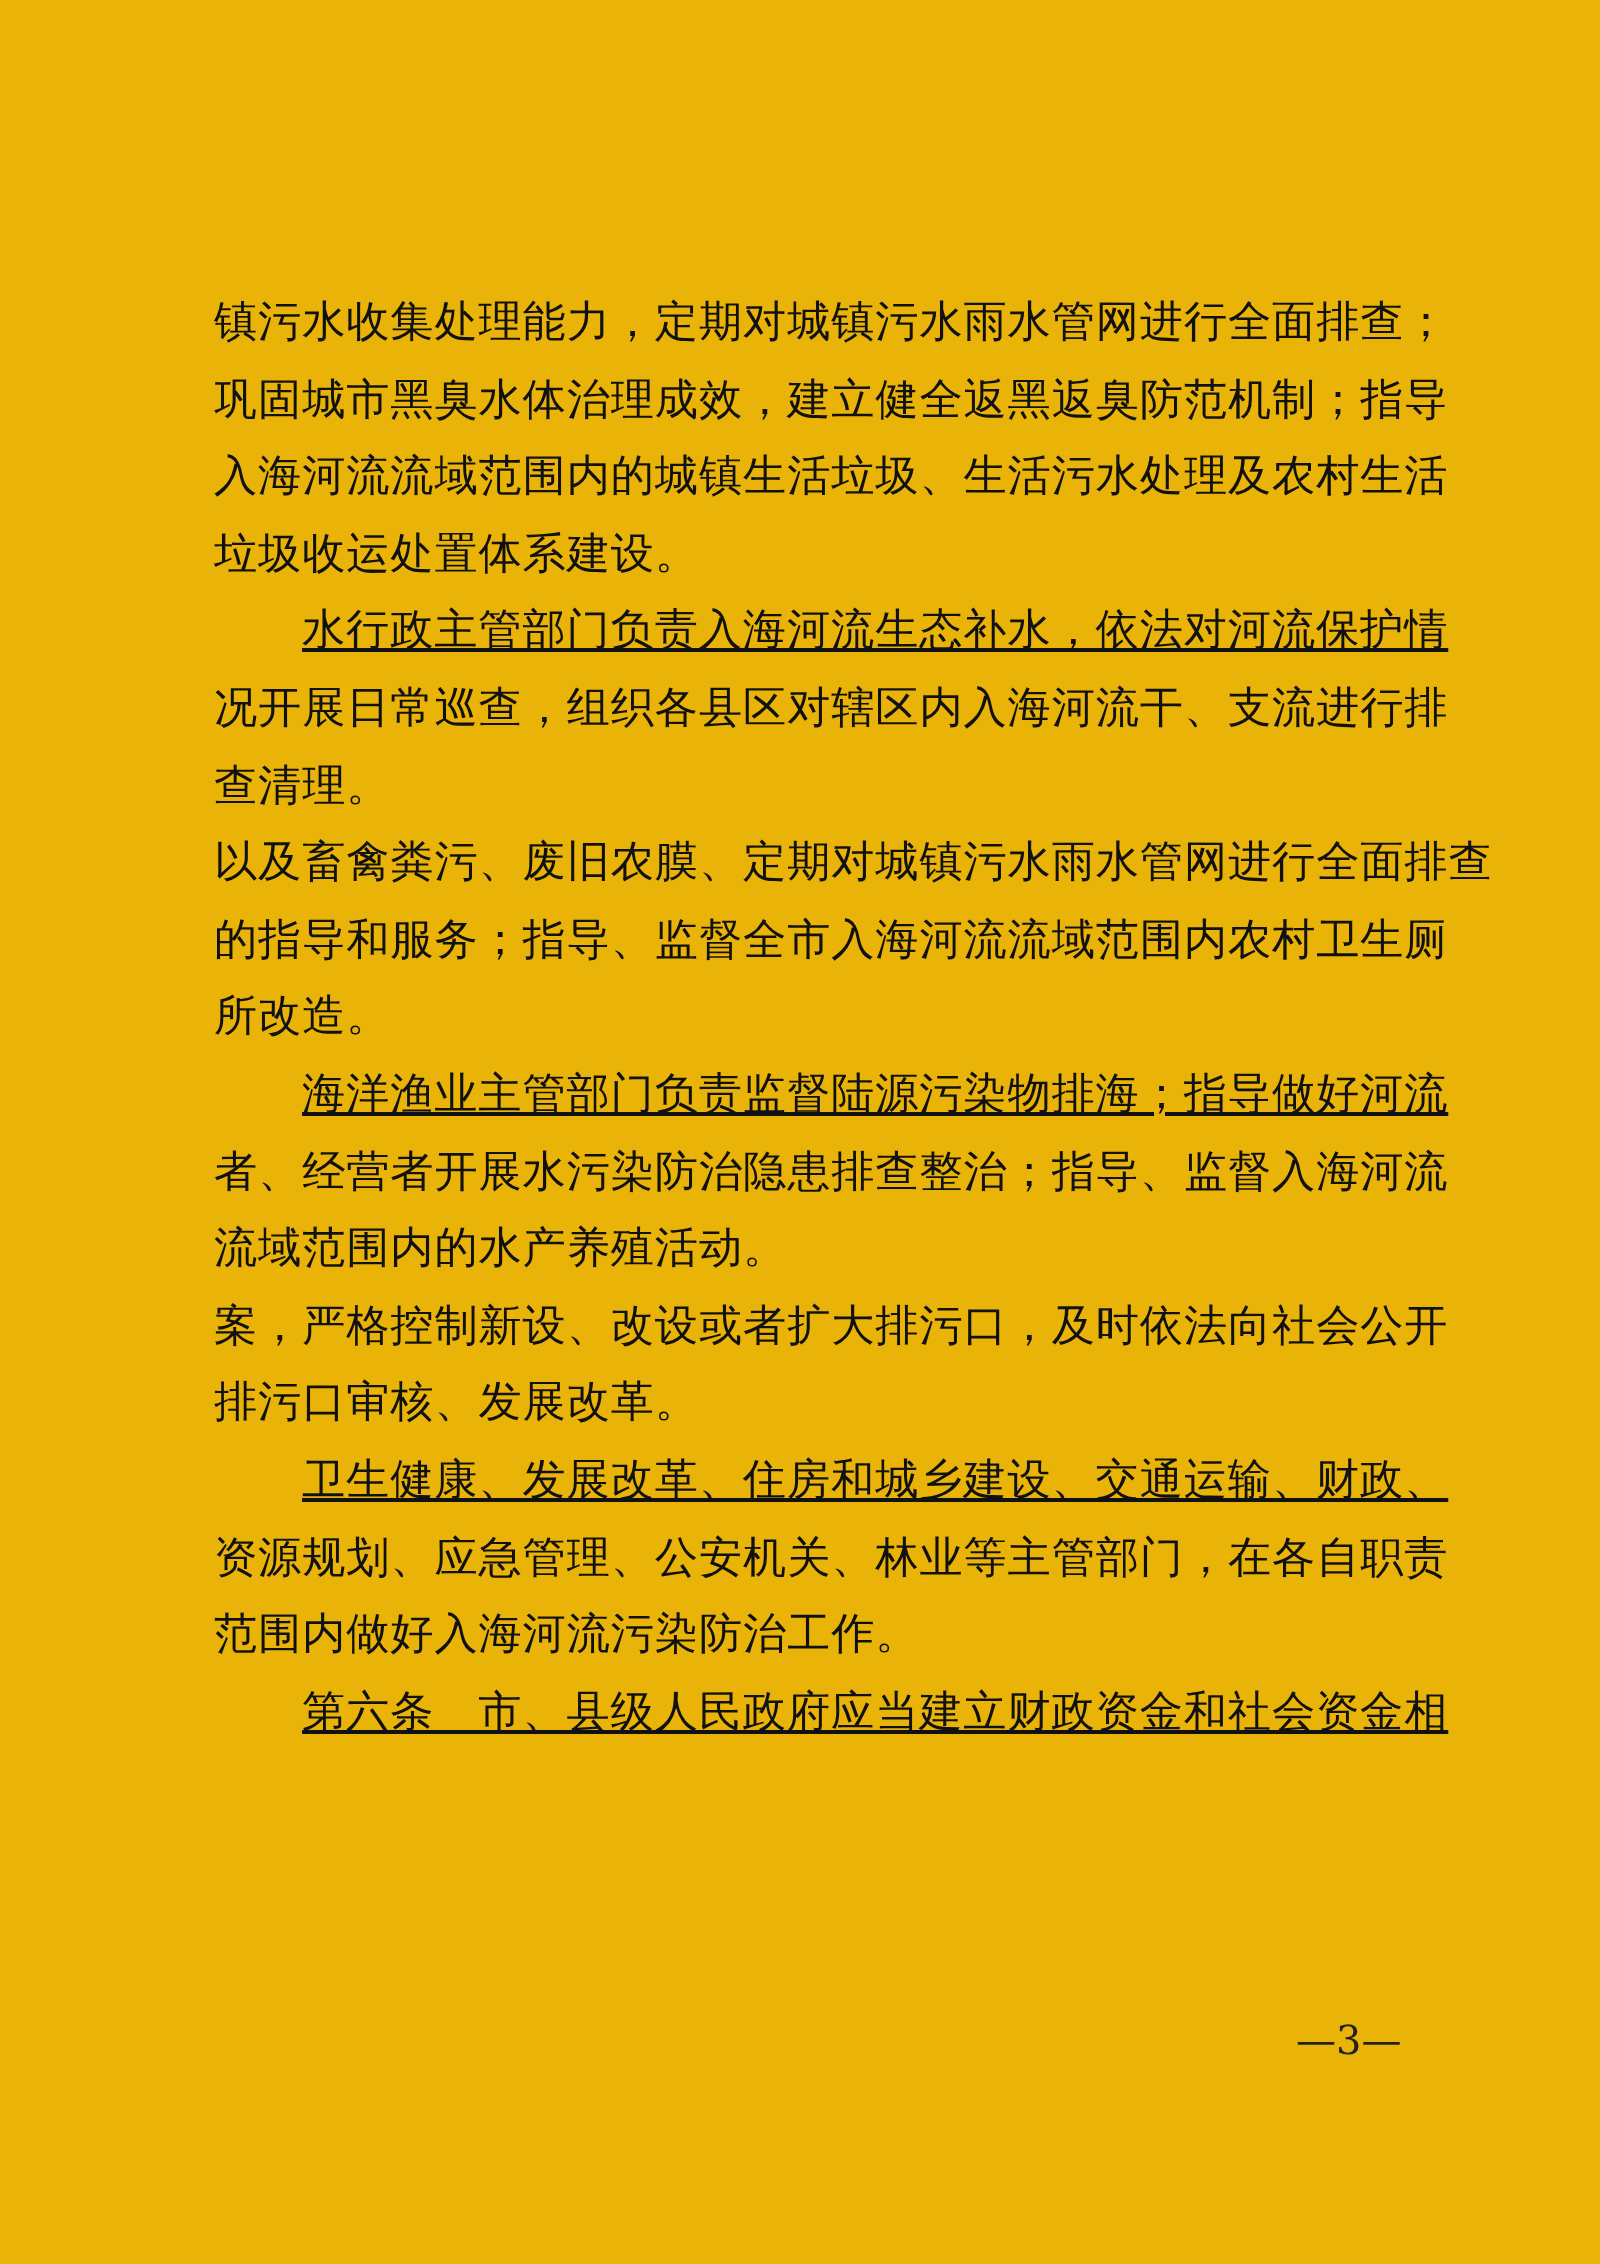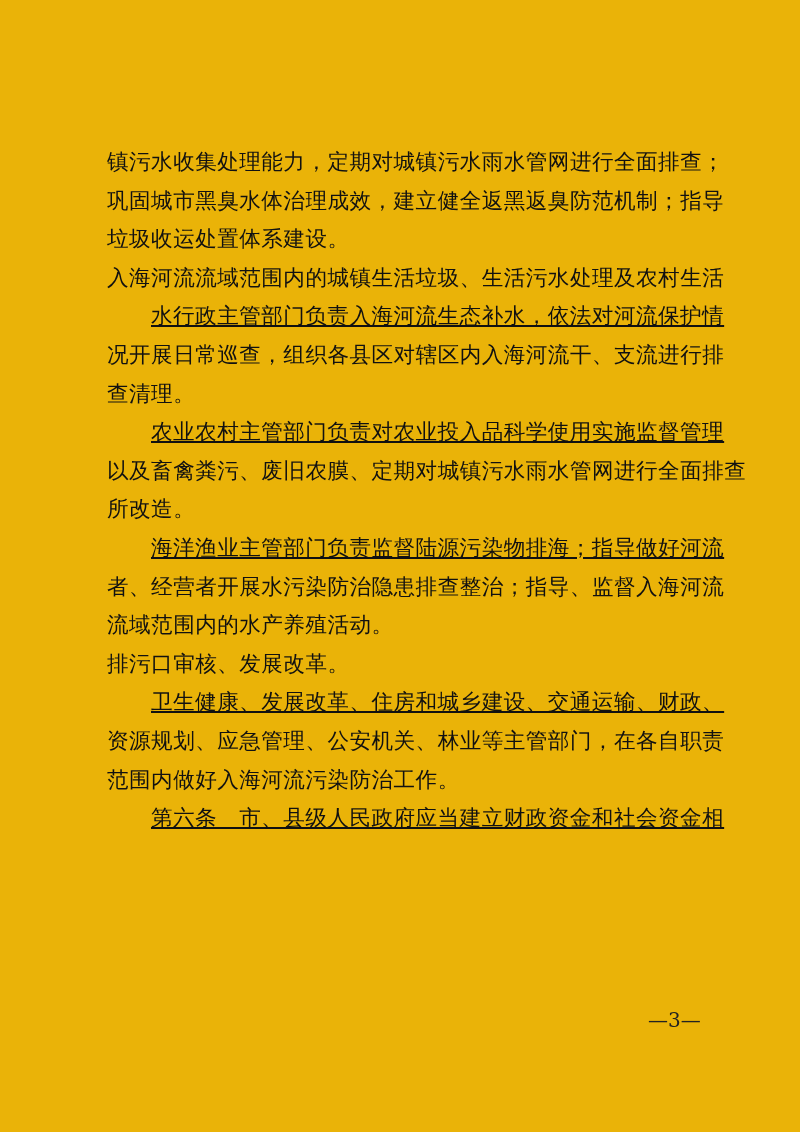--- a/index.html
+++ b/index.html
@@ -20,43 +20,44 @@
 </style>
 </head>
 <body>
 
 <div class="page">
   <div class="body-text">
 
     <div>
       <span class="line">镇污水收集处理能力，定期对城镇污水雨水管网进行全面排查；</span>
       <span class="line">巩固城市黑臭水体治理成效，建立健全返黑返臭防范机制；指导</span>
+      <span class="line">入海河流流域范围内的城镇生活垃圾、生活污水处理及农村生活</span>
       <span class="line">垃圾收运处置体系建设。</span>
-      <span class="line">入海河流流域范围内的城镇生活垃圾、生活污水处理及农村生活</span>
     </div>
 
     <div>
       <span class="line indent">水行政主管部门负责入海河流生态补水，依法对河流保护情</span>
       <span class="line">况开展日常巡查，组织各县区对辖区内入海河流干、支流进行排</span>
       <span class="line">查清理。</span>
     </div>
 
     <div>
-      <span class="line indent">农业农村主管部门负责对农业投入品科学使用实施监督管理</span>
       <span class="line">以及畜禽粪污、废旧农膜、定期对城镇污水雨水管网进行全面排查</span>
+      <span class="line">的指导和服务；指导、监督全市入海河流流域范围内农村卫生厕</span>
       <span class="line">所改造。</span>
     </div>
 
     <div>
       <span class="line indent">海洋渔业主管部门负责监督陆源污染物排海；指导做好河流</span>
       <span class="line">者、经营者开展水污染防治隐患排查整治；指导、监督入海河流</span>
       <span class="line">流域范围内的水产养殖活动。</span>
     </div>
 
     <div>
+      <span class="line">案，严格控制新设、改设或者扩大排污口，及时依法向社会公开</span>
       <span class="line">排污口审核、发展改革。</span>
     </div>
 
     <div>
       <span class="line indent">卫生健康、发展改革、住房和城乡建设、交通运输、财政、</span>
       <span class="line">资源规划、应急管理、公安机关、林业等主管部门，在各自职责</span>
       <span class="line">范围内做好入海河流污染防治工作。</span>
     </div>
 
     <div>

